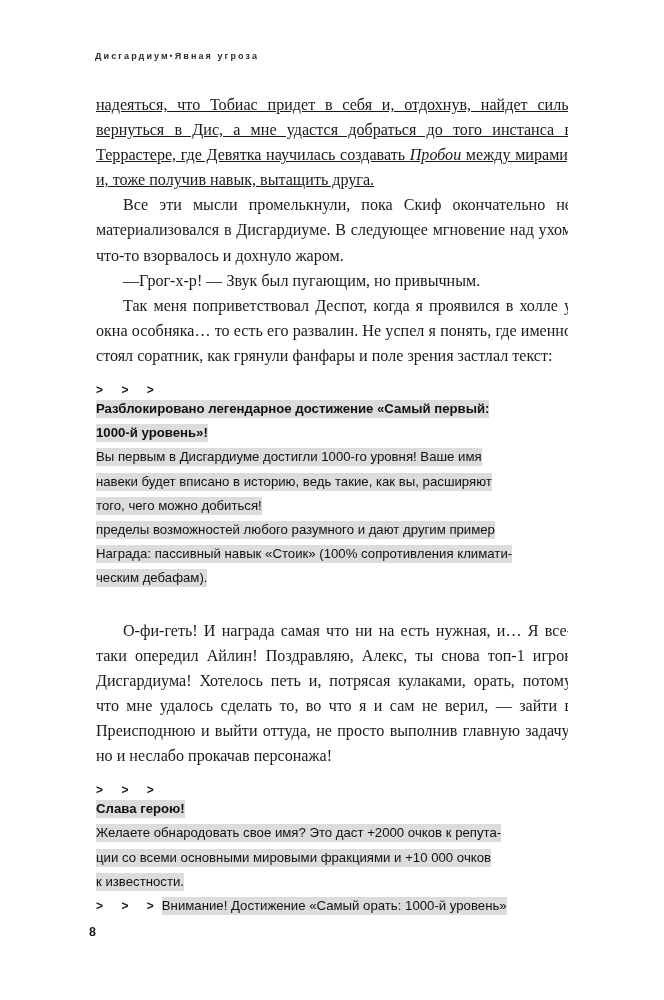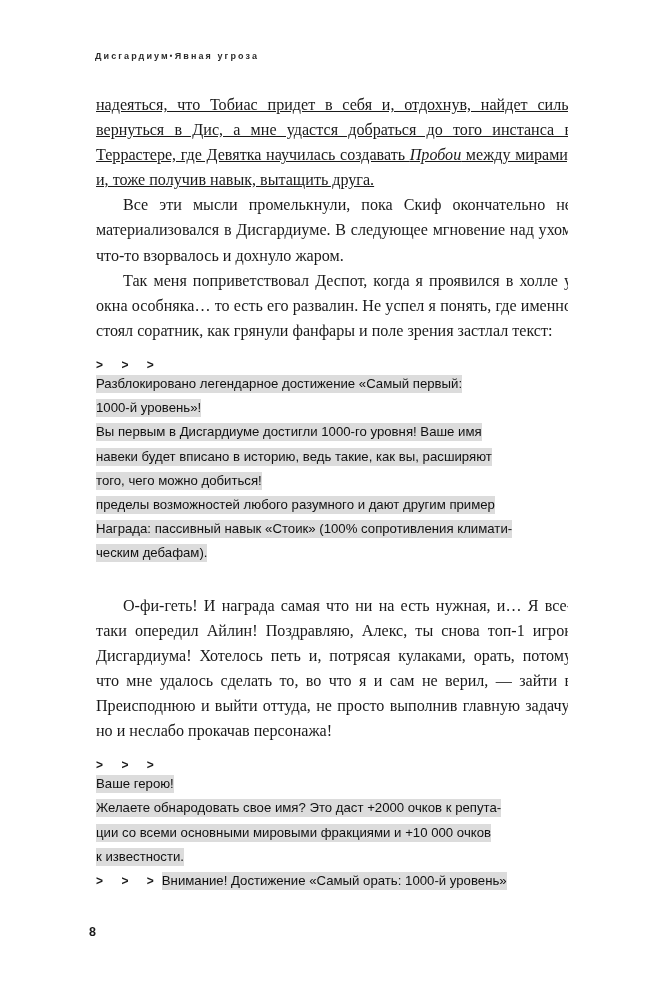--- a/index.html
+++ b/index.html
@@ -84,21 +84,21 @@
     line-height: 24.2px;
     white-space: nowrap;
   }
   .sysblock .hl {
     background: #dcdcdc;
     box-decoration-break: clone;
     -webkit-box-decoration-break: clone;
     padding: 1px 0 2px 0;
   }
   .sysblock .title .hl {
-    font-weight: 400;
+    font-weight: 700;
   }
 
   
   .inline-arrows {
     font-family: "Liberation Sans", "DejaVu Sans", sans-serif;
     font-size: 12px;
     font-weight: 700;
     letter-spacing: 8px;
     color: #1a1a1a;
   }
@@ -122,20 +122,21 @@
   <div class="running-head">
     <span>Дисгардиум</span><span class="sep">▪</span><span>Явная угроза</span>
   </div>
 
   <div class="column">
 
     <p class="body noindent"><span>надеяться, что Тобиас придет в себя и, отдохнув, найдет силы вернуться в Дис, а мне удастся добраться до того инстанса в Террастере, где Девятка научилась создавать </span><i>Пробои</i><span> между мирами, и, тоже получив навык, вытащить друга.</span></p>
 
     <p class="body">Все эти мысли промелькнули, пока Скиф окончательно не материализовался в Дисгардиуме. В следующее мгновение над ухом что-то взорвалось и дохнуло жаром.</p>
 
+    <p class="body">—Грог-х-р! — Звук был пугающим, но привычным.</p>
 
     <p class="body">Так меня поприветствовал Деспот, когда я проявился в холле у окна особняка… то есть его развалин. Не успел я понять, где именно стоял соратник, как грянули фанфары и поле зрения застлал текст:</p>
 
     <div class="gap-before-arrows"></div>
 
     <div class="arrows">&gt; &gt; &gt;</div>
 
     <div class="sysblock">
       <div class="line title"><span class="hl">Разблокировано легендарное достижение «Самый первый:</span></div>
       <div class="line title"><span class="hl">1000-й уровень»!</span></div>
@@ -150,21 +151,21 @@
     <div style="height:27px"></div>
 
     <p class="body">О-фи-геть! И награда самая что ни на есть нужная, и… Я все-таки опередил Айлин! Поздравляю, Алекс, ты снова топ-1 игрок Дисгардиума! Хотелось петь и, потрясая кулаками, орать, потому что мне удалось сделать то, во что я и сам не верил, — зайти в Преисподнюю и выйти оттуда, не просто выполнив главную задачу, но и неслабо прокачав персонажа!</p>
 
 
     <div class="gap-before-arrows"></div>
 
     <div class="arrows">&gt; &gt; &gt;</div>
 
     <div class="sysblock">
-      <div class="line title"><span class="hl">Ваше герою!</span></div>
+      <div class="line title"><span class="hl">Слава герою!</span></div>
       <div class="line"><span class="hl">Желаете обнародовать свое имя? Это даст +2000 очков к репута-</span></div>
       <div class="line"><span class="hl">ции со всеми основными мировыми фракциями и +10 000 очков</span></div>
       <div class="line"><span class="hl">к известности.</span></div>
       <div class="line"><span class="inline-arrows">&gt; &gt; &gt;</span><span class="hl">Внимание! Достижение «Самый орать: 1000-й уровень»</span></div>
     </div>
 
   </div>
 
   <div class="folio">8</div>
 

